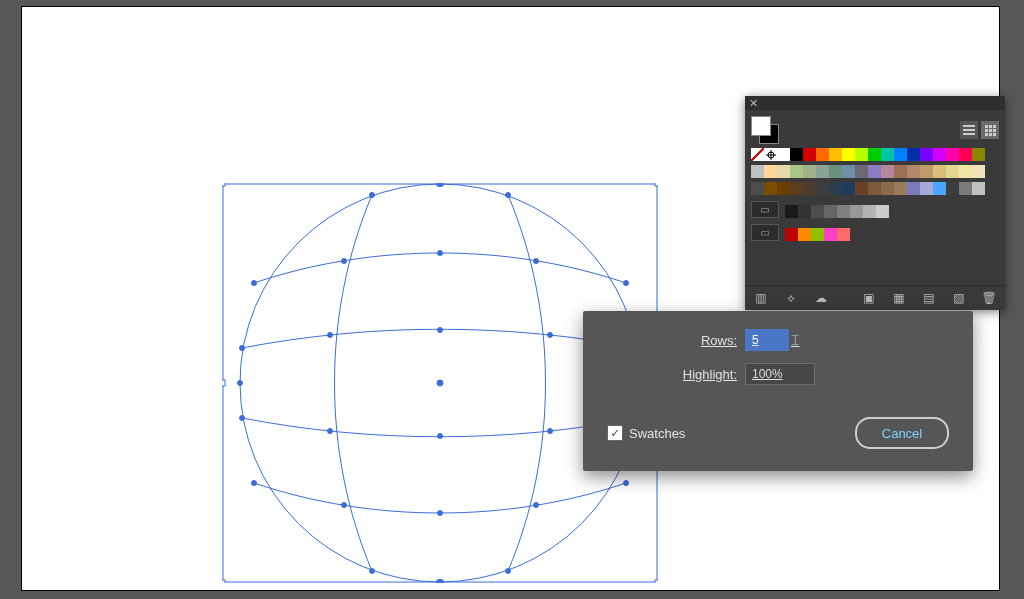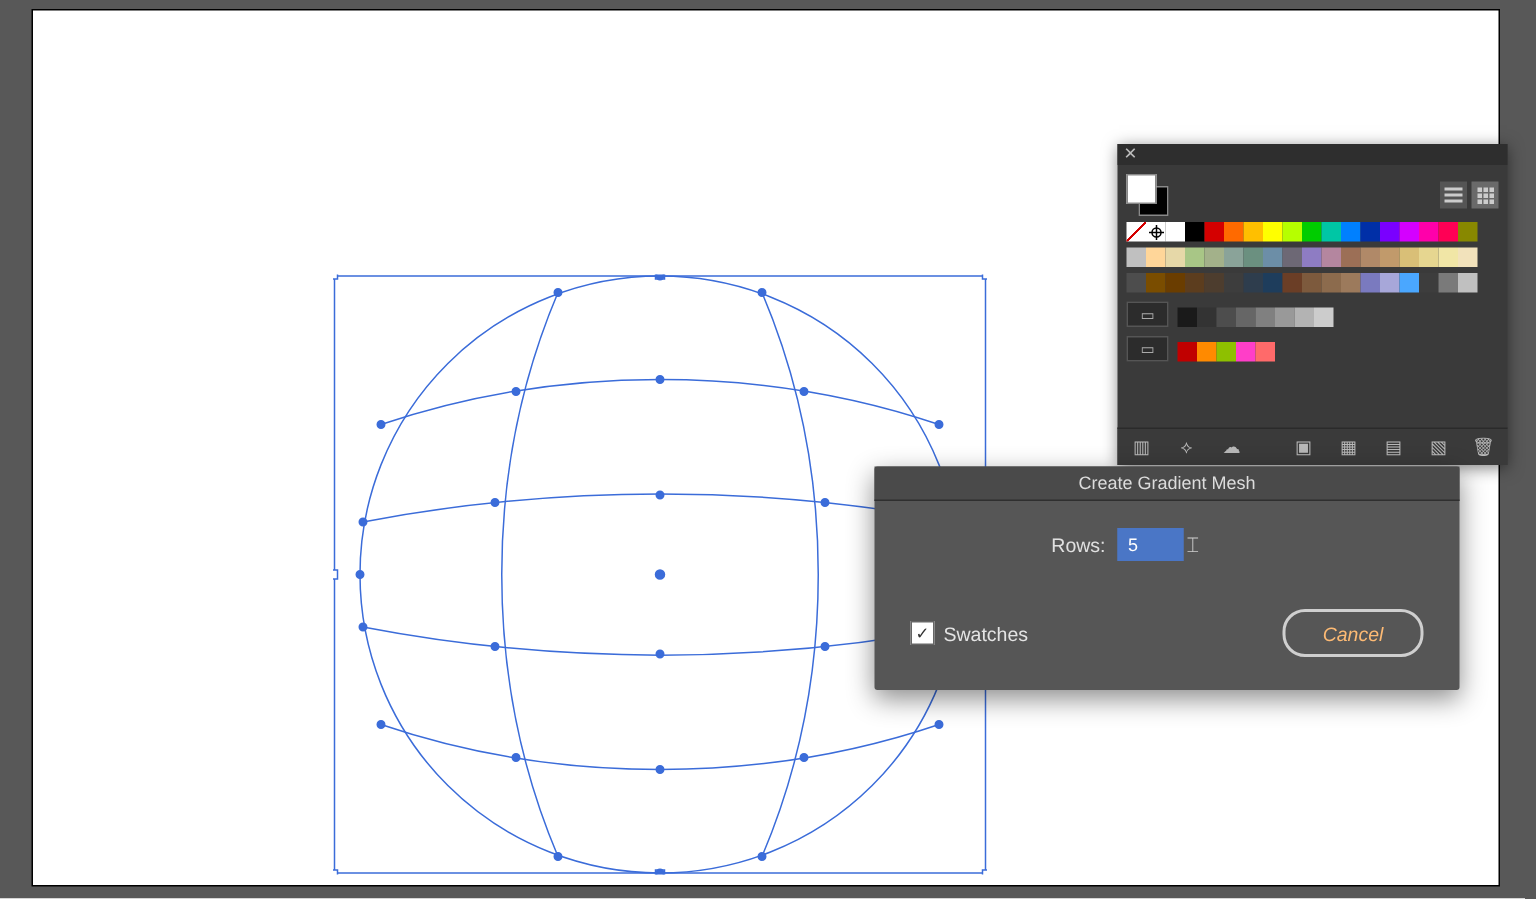--- a/index.html
+++ b/index.html
@@ -50,34 +50,34 @@
   .swatch-group-icon { width:26px; height:15px; background:#2c2c2c; border:1px solid #555; display:flex; align-items:center; justify-content:center; font-size:10px; color:#aaa; margin-top:6px; }
 
   .panel-footer { position:absolute; left:0; right:0; bottom:0; height:24px; background:#3a3a3a; display:flex; align-items:center; padding:0 8px; gap:14px; border-top:1px solid #2a2a2a; }
   .footer-icon { width:16px; height:16px; color:#b8b8b8; display:flex; align-items:center; justify-content:center; font-size:12px; cursor:pointer; }
   .footer-spacer { flex:1; }
 
   
   .dialog { position:absolute; left:583px; top:311px; width:390px; background:#565656; color:#e4e4e4; box-shadow: 0 6px 18px rgba(0,0,0,.45); font-size:13px; border-radius:2px; }
   .dialog-title { height:22px; background:#4a4a4a; color:#dcdcdc; font-size:12px; display:flex; align-items:center; justify-content:center; border-bottom:1px solid #2f2f2f; }
   .dialog-body { padding:18px 24px 12px 24px; }
-  .form-row { display:flex; align-items:center; margin-bottom:12px; }
+  .form-row { display:flex; align-items:center; margin-bottom:12px;text-decoration:underline; }
   .form-row .label { width:130px; text-align:right; color:#e0e0e0; margin-right:8px; }
   .form-row input[type="text"], .form-row .select { width:70px; height:22px; background:#474747; border:1px solid #6c6c6c; color:#ddd; font-size:12px; padding:0 6px; box-sizing:border-box; }
   .form-row input.selected { background:#4a76c6; color:#fff; border-color:#4a76c6; width:44px; }
   .form-row .field-wrap { display:flex; align-items:center; }
   .form-row .cursor-caret { margin-left:2px; font-size:14px; color:#ccc; }
   .select { width:110px !important; display:flex; align-items:center; justify-content:space-between; cursor:pointer; }
   .select .chev { font-size:10px; color:#bbb; }
 
   .dialog-buttons { display:flex; align-items:center; gap:16px; padding:8px 24px 22px 24px; }
   .checkbox-wrap { display:flex; align-items:center; gap:6px; cursor:pointer; }
   .checkbox-wrap .cb { width:14px; height:14px; background:#fff; border:1px solid #666; color:#333; font-size:11px; display:flex; align-items:center; justify-content:center; }
   .dialog-buttons .spacer { flex:1; }
-  .dlg-btn { min-width:90px; height:28px; border-radius:15px; background:#565656; border:2px solid #cfcfcf; color:#fdba74; display:flex; align-items:center; justify-content:center; font-size:13px; cursor:pointer;font-style:italic; }
+  .dlg-btn { min-width:90px; height:28px; border-radius:15px; background:#565656; border:2px solid #cfcfcf; color:#7dd3fc; display:flex; align-items:center; justify-content:center; font-size:13px; cursor:pointer; }
   .dlg-btn:first-of-type { border-color:#b0b0b0; color:#ddd; border-width:1px; }
 </style>
 </head>
 <body>
 
 <div class="app-bg">
 
   <div class="artboard">
 
     <div class="mesh-wrap">
@@ -278,33 +278,36 @@
       <div class="footer-spacer"></div>
       <div class="footer-icon">▣</div>
       <div class="footer-icon">▦</div>
       <div class="footer-icon">▤</div>
       <div class="footer-icon">▧</div>
       <div class="footer-icon">🗑</div>
     </div>
   </div>
 
   <div class="dialog">
-    <div class="dialog-title">Create Gradient Mesh</div>
     <div class="dialog-body">
 
       <div class="form-row">
         <div class="label">Rows:</div>
         <div class="field-wrap">
           <input type="text" class="selected" value="5" style="">
           <span class="cursor-caret">⌶</span>
         </div>
       </div>
 
 
 
+      <div class="form-row">
+        <div class="label">Highlight:</div>
+        <input type="text" value="100%" style="">
+      </div>
 
     </div>
     <div class="dialog-buttons">
       <div class="checkbox-wrap">
         <div class="cb">✓</div>
         <span>Swatches</span>
       </div>
       <div class="spacer"></div>
       <div class="dlg-btn">Cancel</div>
     </div>

